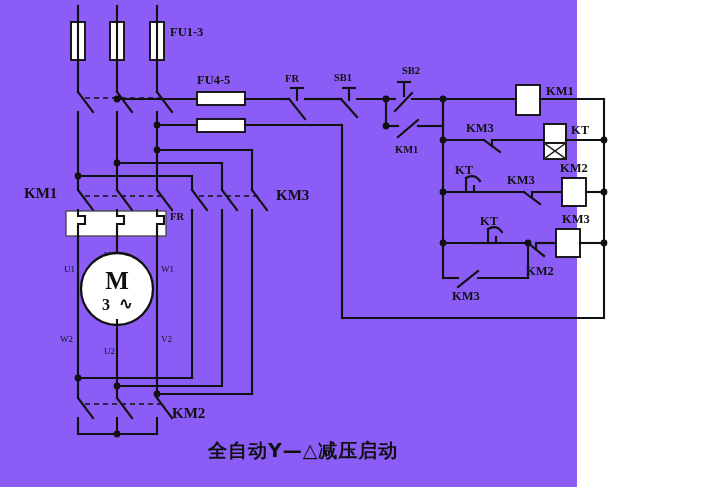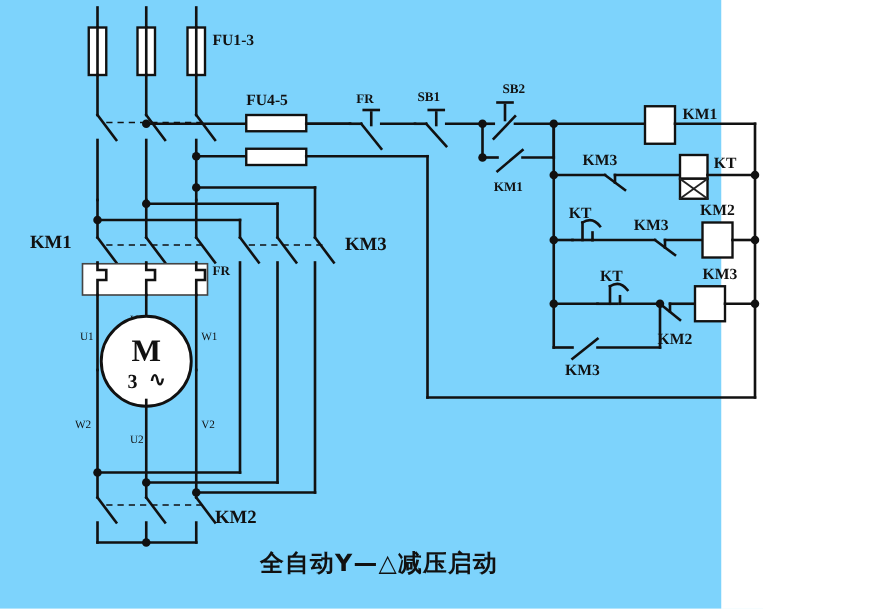--- a/index.html
+++ b/index.html
@@ -1,18 +1,18 @@
 <!DOCTYPE html>
 <html><head>
 <meta charset="utf-8">
 <style>
   html,body{margin:0;padding:0;background:#ffffff;}
   body{width:703px;height:487px;overflow:hidden;
        font-family:"Liberation Serif",serif;}
-  #stage{position:relative;width:577px;height:487px;background:#7dd3fc;}
+  #stage{position:relative;width:577px;height:487px;background:#8b5cf6;}
   svg{display:block;}
   .wire{stroke:#111;stroke-width:2.1;fill:none;stroke-linecap:square;}
   .wire-thin{stroke:#222;stroke-width:1.5;fill:none;stroke-linecap:square;}
   .dash{stroke:#111;stroke-width:1.3;fill:none;stroke-dasharray:5 4;}
   .box{stroke:#111;stroke-width:1.9;fill:#fff;}
   .box-thin{stroke:#444;stroke-width:1.3;fill:#fff;}
   .dot{fill:#111;}
   .lbl{font-family:"Liberation Serif",serif;font-weight:bold;fill:#111;}
   .lbl-big{font-size:15px;}
   .lbl-mid{font-size:12.5px;}

